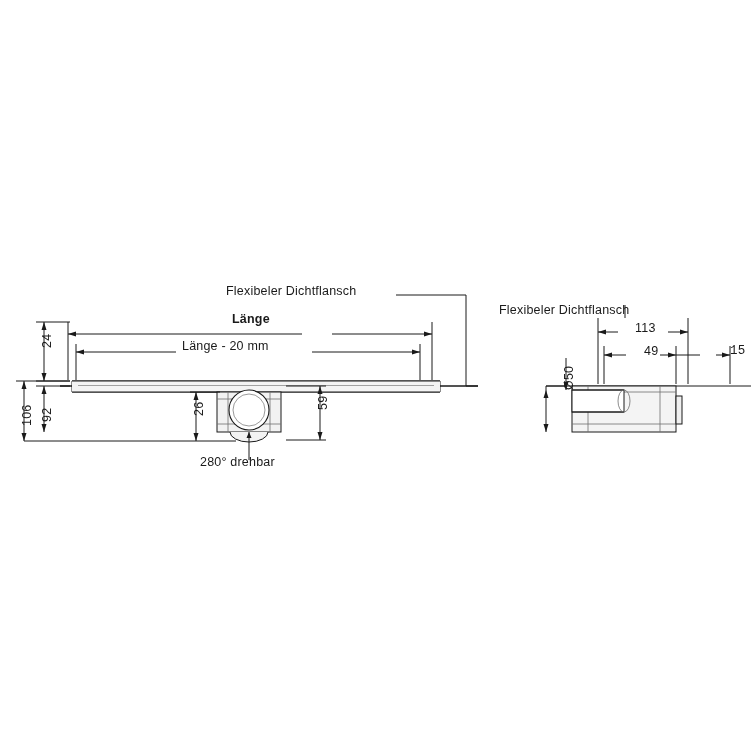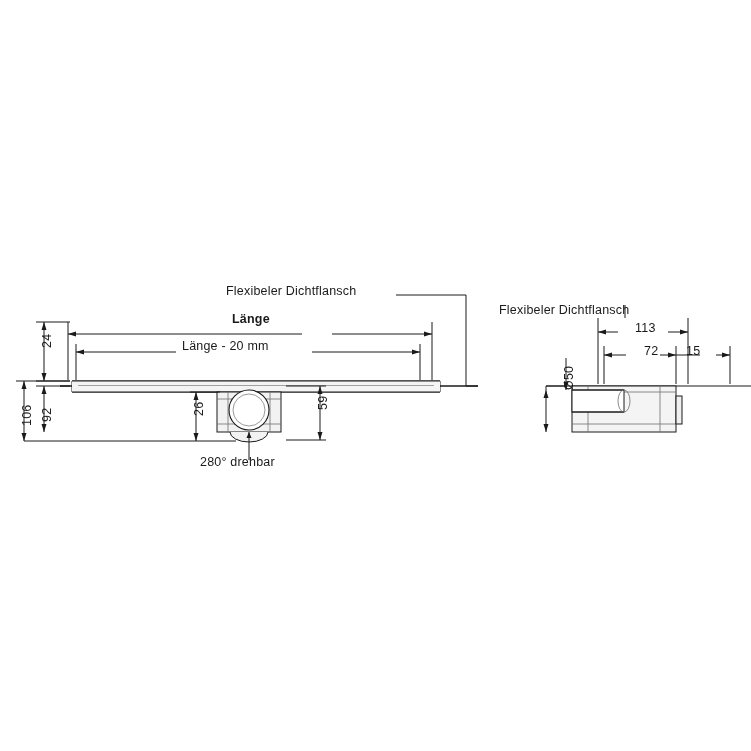--- a/index.html
+++ b/index.html
@@ -177,19 +177,19 @@
   <div class="lbl vert" style="left:40px; top:422px;">92</div>
 
   <div class="lbl vert" style="left:192px; top:416px;">26</div>
 
   <div class="lbl vert" style="left:316px; top:410px;">59</div>
 
   <div class="lbl" style="left:200px; top:455px;">280°  drehbar</div>
 
   <div class="lbl" style="left:635px; top:321px;text-align:center;">113</div>
 
-  <div class="lbl" style="left:644px; top:344px;">72</div>
+  <div class="lbl" style="left:644px; top:344px;">49</div>
 
-  <div class="lbl" style="left:686px; top:344px;">15</div>
+  <div class="lbl" style="left:730px; top:344px;font-family:Liberation Mono, monospace;">15</div>
 
   <div class="lbl vert" style="left:562px; top:390px;">Ø50</div>
 
 </div>
 
 </body></html>

